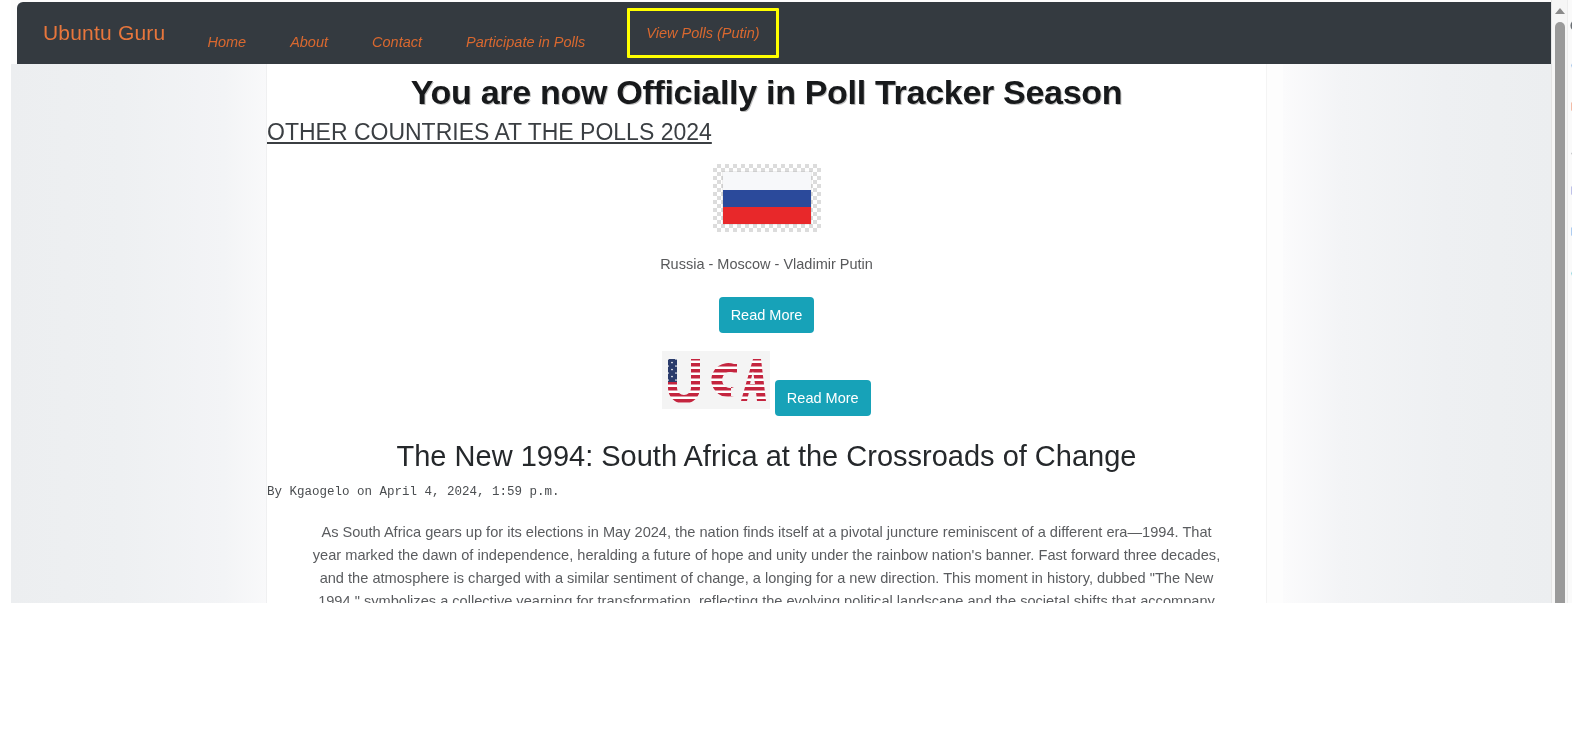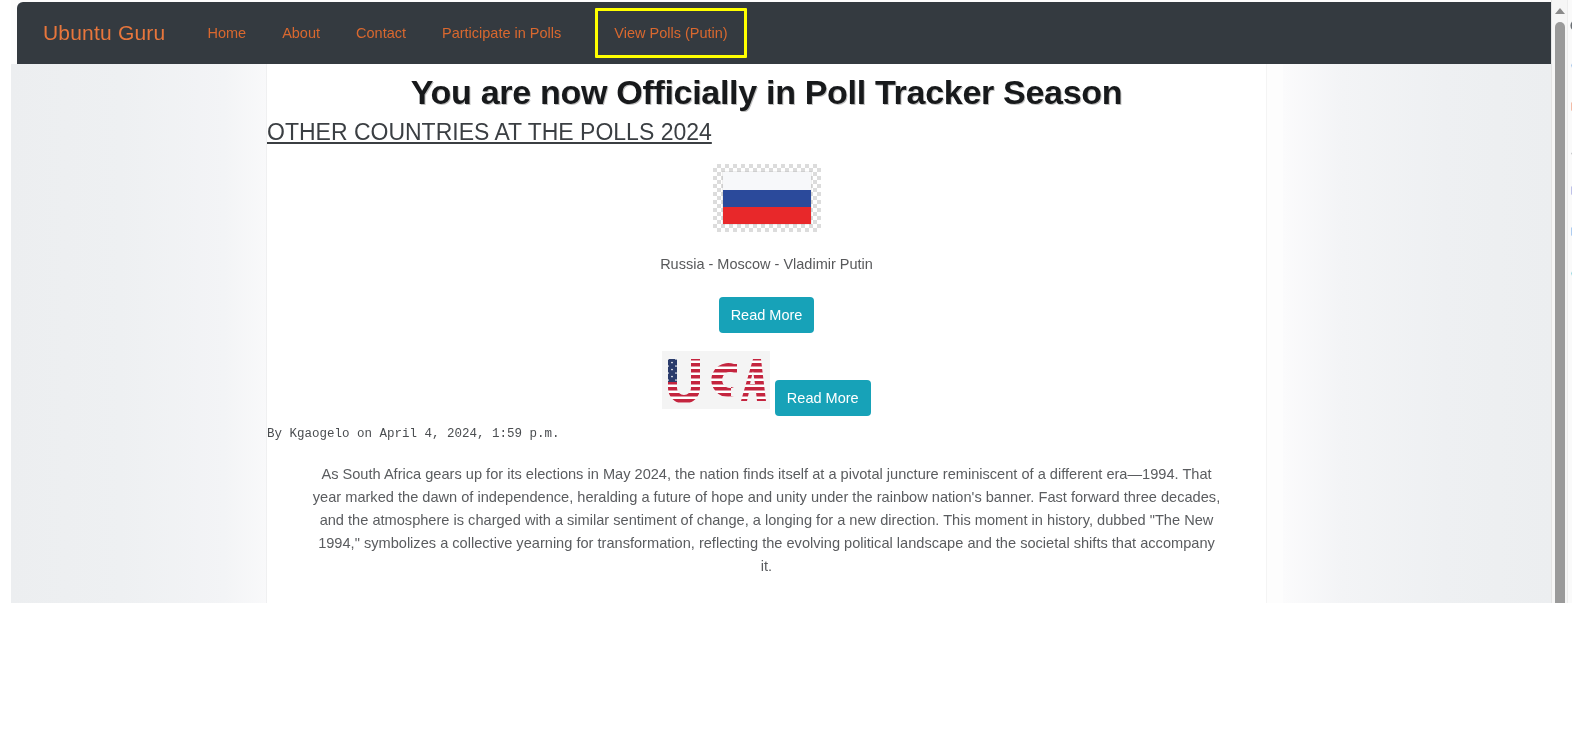--- a/index.html
+++ b/index.html
@@ -60,22 +60,23 @@
   }
   #navbar .brand {
     color: #e8763c;
     font-size: 21px;
     letter-spacing: .2px;
     margin-right: 28px;
     white-space: nowrap;
   }
   #navbar .navlinks {
     display: flex;
-    align-items: center;
-    gap: 8px;
+    align-items: flex-end;
+    gap: 16px;
+    font-style: italic;
   }
   #navbar .navlink {
     color: #d9682f;
     font-size: 14.5px;
     padding: 9px 14px;
     white-space: nowrap;
     text-decoration: none;
     line-height: 1;
   }
   #navbar .navlink.highlighted {
@@ -327,20 +328,21 @@
               <g clip-path="url(#clipA)">
                 <rect x="145" y="0" width="70" height="92" fill="url(#stripes)"></rect>
               </g>
             </svg>
           </div>
         </div>
         <button class="read-more">Read More</button>
       </section>
 
       <article>
+        <h2 class="article-title">The New 1994: South Africa at the Crossroads of Change</h2>
         <div class="byline">By Kgaogelo on April 4, 2024, 1:59 p.m.</div>
         <p class="para">As South Africa gears up for its elections in May 2024, the nation finds itself at a pivotal juncture reminiscent of a different era—1994. That year marked the dawn of independence, heralding a future of hope and unity under the rainbow nation's banner. Fast forward three decades, and the atmosphere is charged with a similar sentiment of change, a longing for a new direction. This moment in history, dubbed "The New 1994," symbolizes a collective yearning for transformation, reflecting the evolving political landscape and the societal shifts that accompany it.</p>
 
       </article>
 
     </main>
 
     <div id="watermark">Activate Windows</div>
   </div>
 

